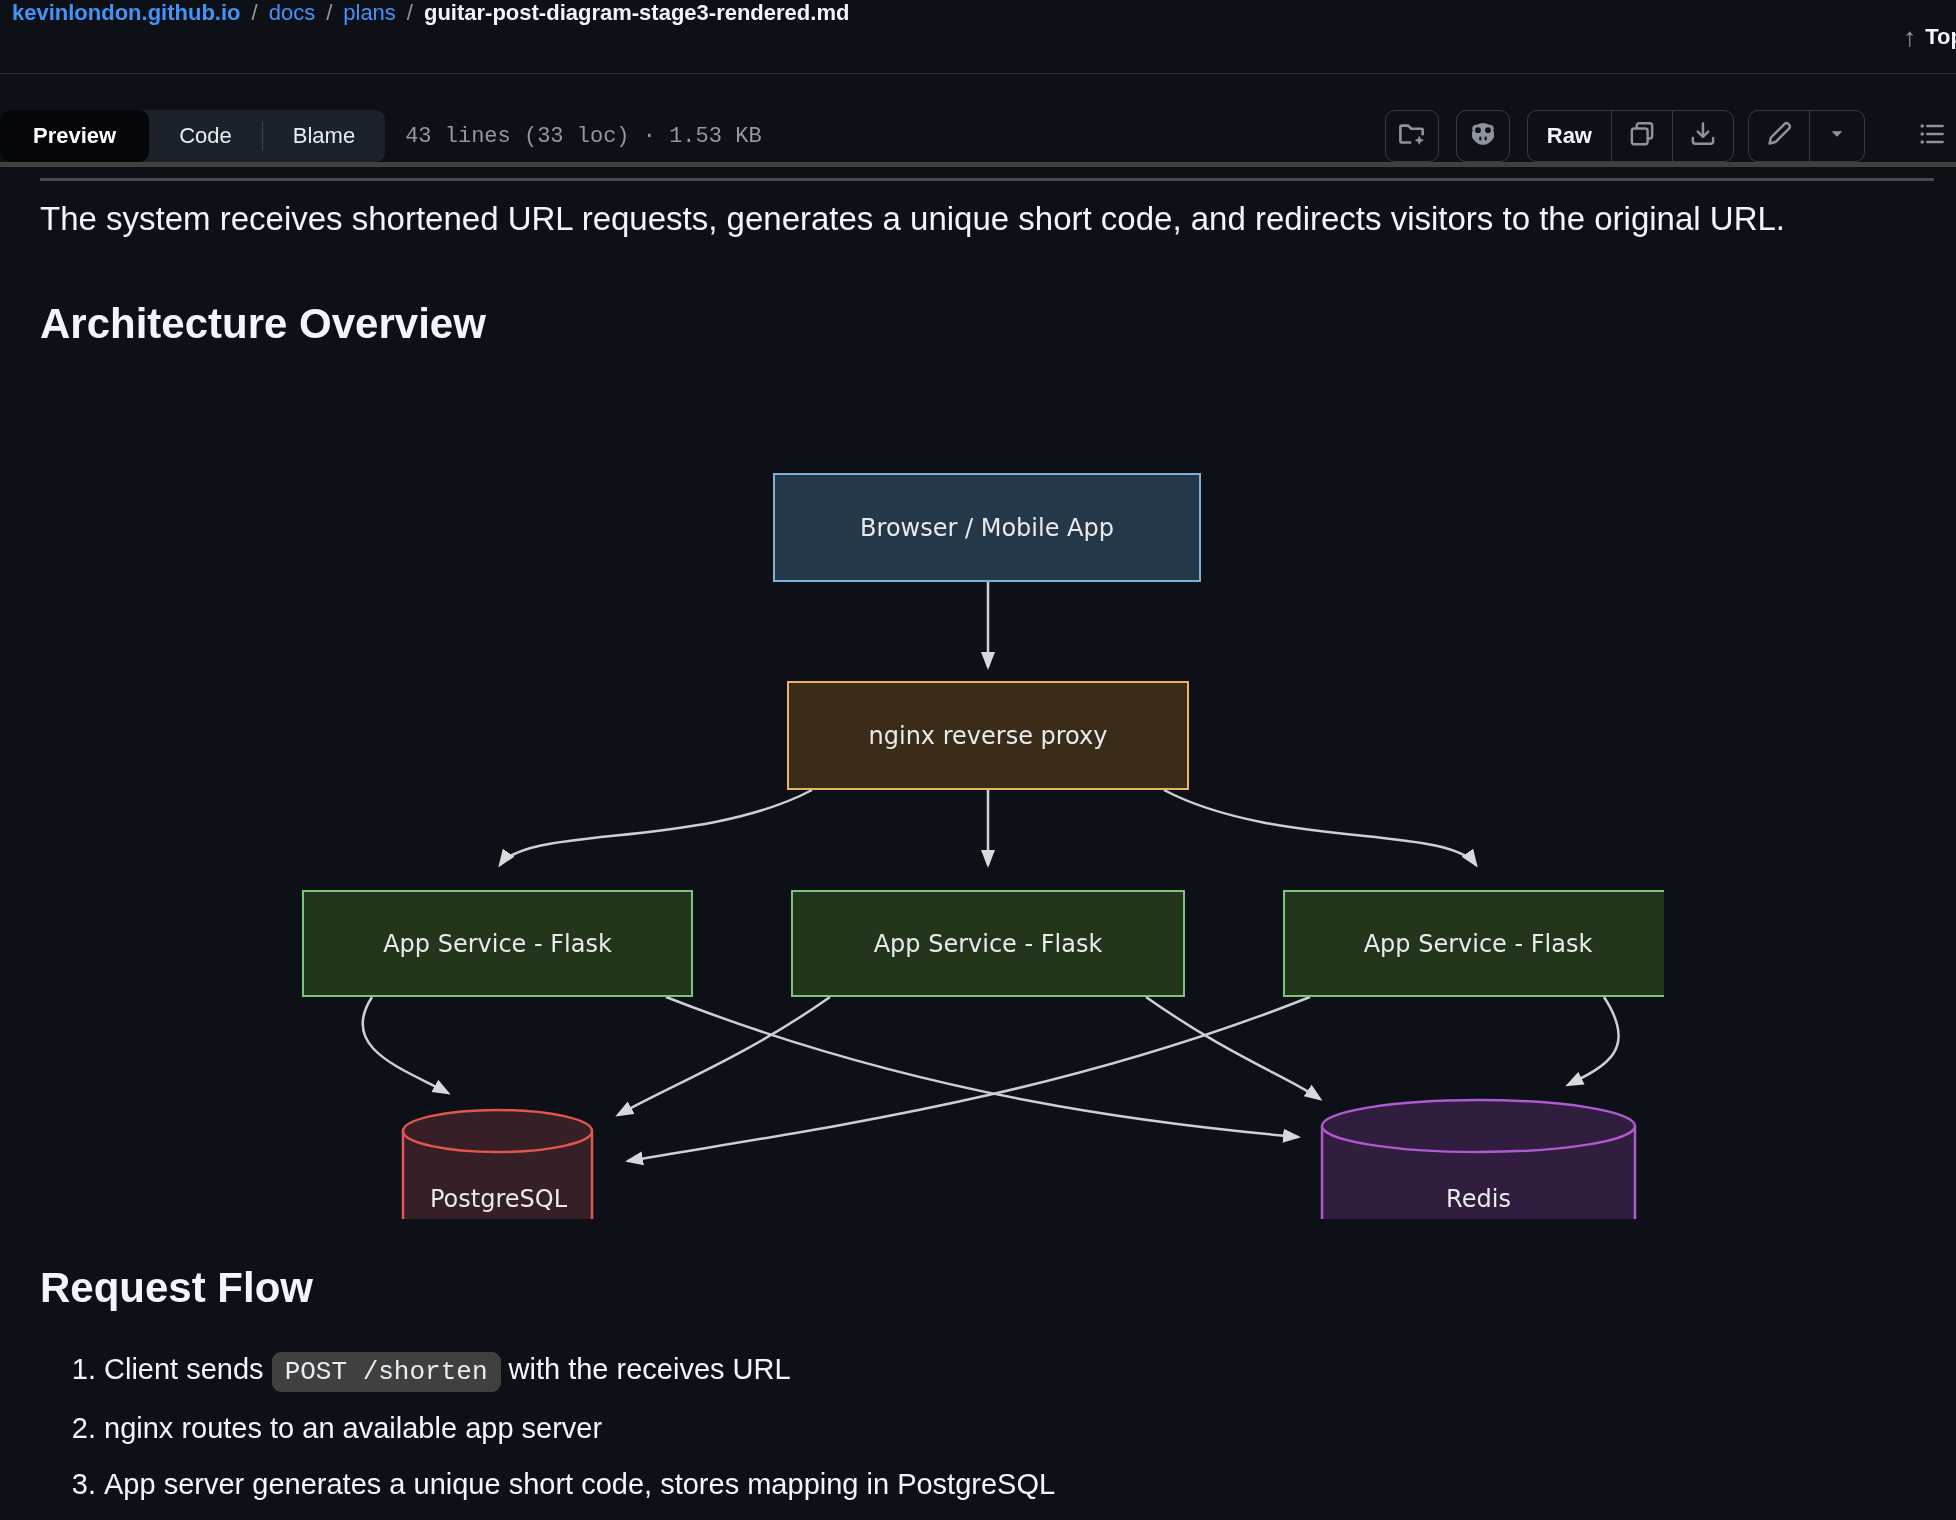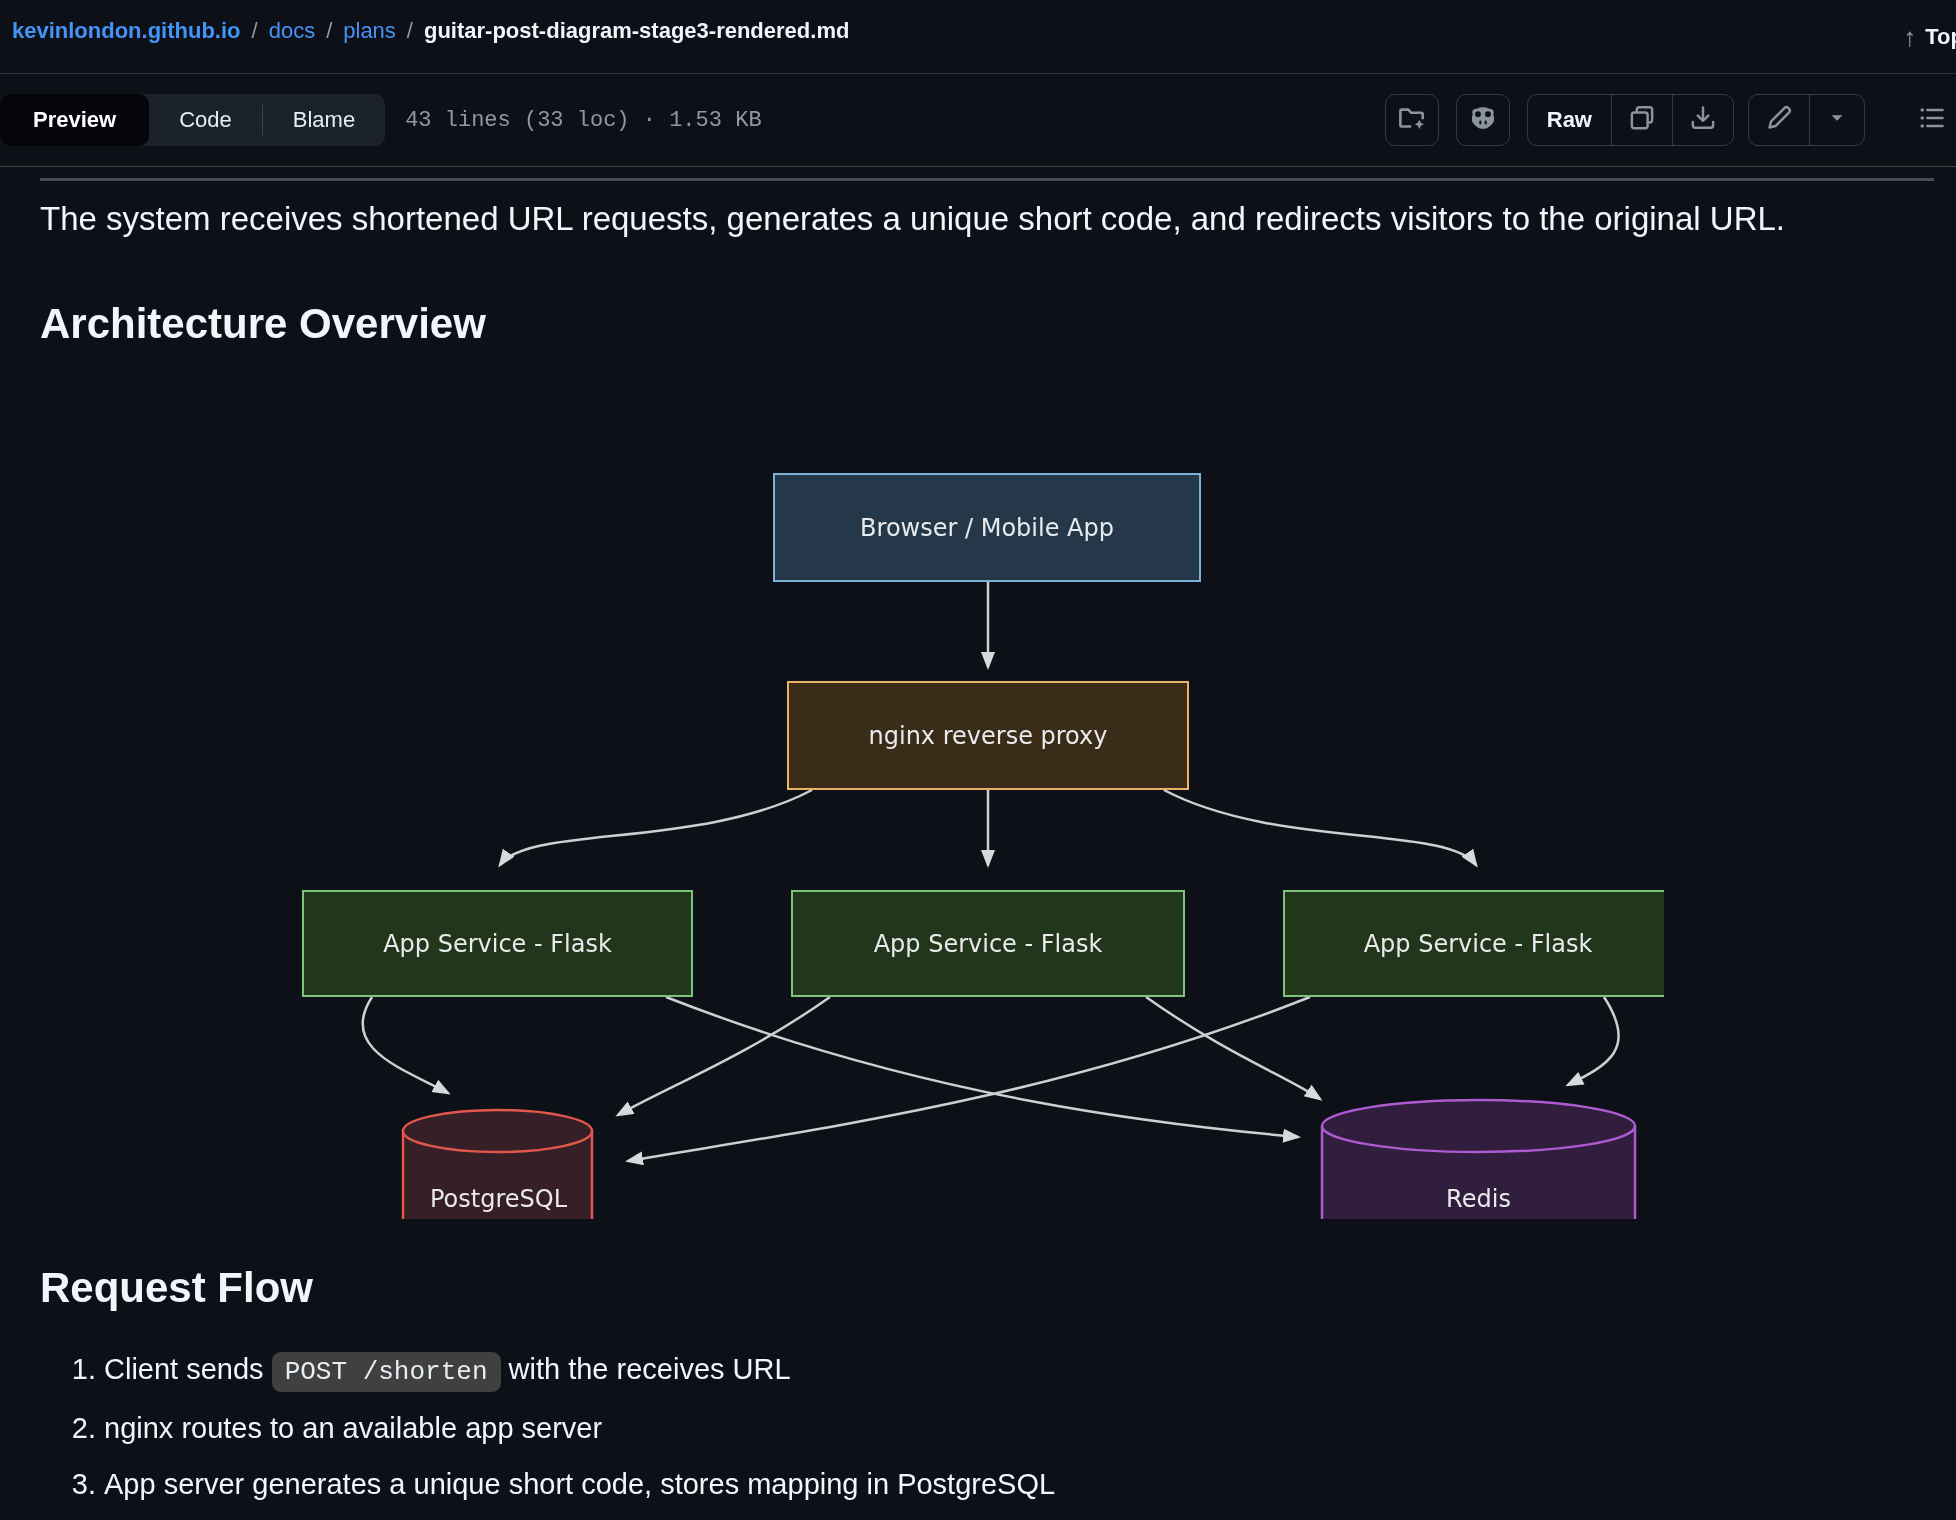--- a/index.html
+++ b/index.html
@@ -5,32 +5,32 @@
   * { margin:0; padding:0; box-sizing:border-box; }
   html,body { width:1956px; height:1520px; overflow:hidden; }
   body {
     background:#0d1117; color:#f0f6fc;
     font-family:"Liberation Sans","DejaVu Sans",sans-serif;
   }
   .mono { font-family:"Liberation Mono","DejaVu Sans Mono",monospace; }
 
   
   .crumb-bar { position:relative; height:74px; border-bottom:1px solid #2d333d;
-               display:flex; align-items:center; padding:0 0 12px 12px; font-size:22px; }
+               display:flex; align-items:flex-start; padding:0 0 12px 12px; font-size:22px; }
   .crumb-link { color:#4493f8; text-decoration:none; cursor:pointer; }
   .crumb-repo { font-weight:600; }
   .crumb-sep { color:#9198a1; margin:0 11px; }
   .crumb-file { color:#f0f6fc; font-weight:700; }
   .top-link { position:absolute; right:-8px; top:0; height:74px; display:flex; align-items:center; gap:9px; cursor:pointer; }
   .top-link .arrow { color:#9198a1; font-size:26px; }
   .top-link .lbl { color:#f0f6fc; font-weight:700; font-size:22px; }
 
   
-  .toolbar { height:93px; border-bottom:1px solid #404040;
-             display:flex; align-items:center; justify-content:space-between; padding:0 4px 0 0; }
+  .toolbar { height:93px; border-bottom:5px solid #404040;
+             display:flex; align-items:flex-end; justify-content:space-between; padding:0 4px 0 0; }
   .tb-left { display:flex; align-items:center; }
   .seg { display:flex; align-items:stretch; height:52px; background:#1c222b;
          border-radius:10px; overflow:hidden; }
   .seg-item { display:flex; align-items:center; padding:0 30px; font-size:22px;
               color:#e6edf3; cursor:pointer; white-space:nowrap; }
   .seg-item.active { background:#04060b; border-radius:10px; color:#ffffff; font-weight:600; padding:0 33px; }
   .seg-div { width:1px; background:#3d444d; margin:11px 0; }
   .file-meta { margin-left:20px; color:#9198a1; font-size:22px; }
 
   .tb-right { display:flex; align-items:center; }

